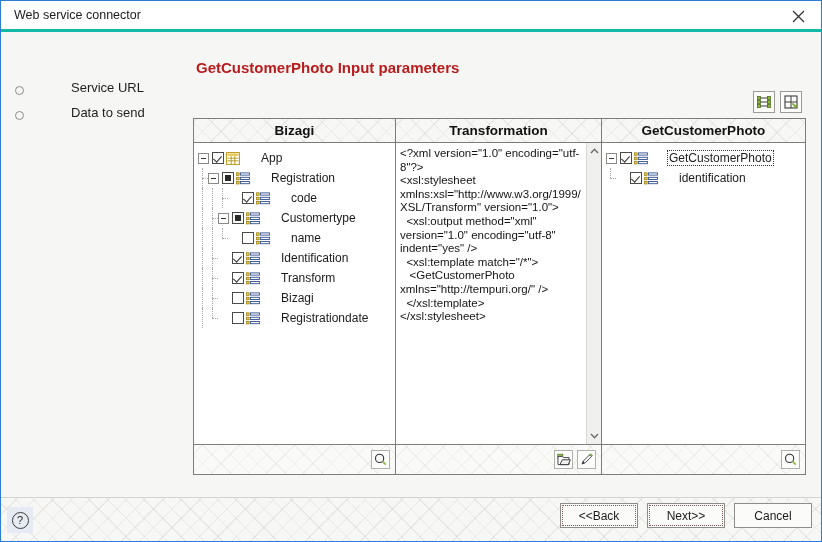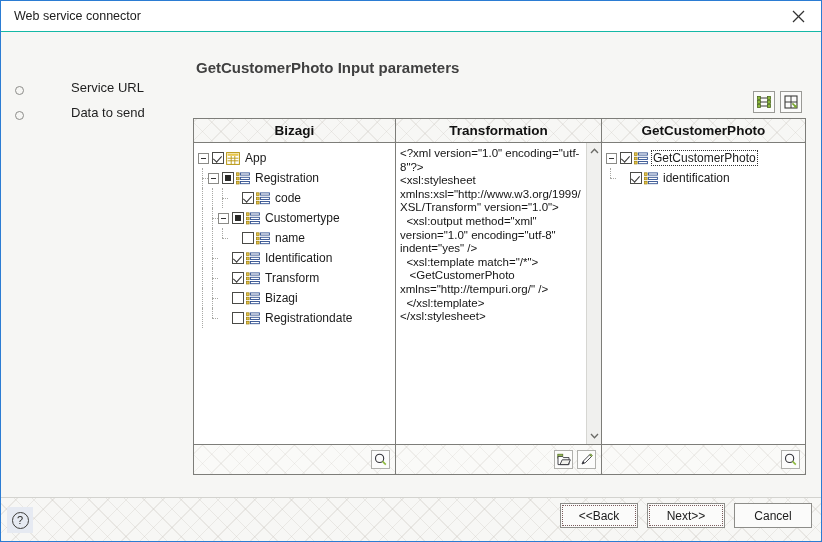--- a/index.html
+++ b/index.html
@@ -28,21 +28,21 @@
     background-image:
       repeating-linear-gradient(45deg,  rgba(200,195,188,.30) 0 1px, transparent 1px 13px),
       repeating-linear-gradient(-45deg, rgba(200,195,188,.30) 0 1px, transparent 1px 13px);
   }
 
   
   #titlebar {
     position: absolute; left: 0; top: 0;
     width: 820px; height: 31px;
     background: #ffffff;
-    border-bottom: 1px solid #14b8a6;
+    border-bottom: 3px solid #14b8a6;
     display: flex; align-items: center;
   }
   #title-text {
     margin-left: 13px;
     font-size: 12.5px;
     color: #1b1b1b;
     white-space: nowrap;
   }
   #close-btn {
     position: absolute; right: 0; top: 0;
@@ -87,21 +87,21 @@
 
   
   #content {
     position: absolute; left: 190px; top: 0;
     width: 630px; height: 465px;
   }
   #page-title {
     position: absolute; left: 5px; top: 27px;
     font-size: 15px;
     font-weight: bold;
-    color: #404040;
+    color: #b91c1c;
     white-space: nowrap;
   }
 
   
   #toolbar {
     position: absolute; left: 2px; top: 54px;
     width: 613px; height: 32px;
     display: flex; align-items: center; justify-content: flex-end;
     padding-right: 4px;
     gap: 5px;
@@ -175,21 +175,21 @@
   .tree { padding: 5px 0 0 4px; }
   .tree-row {
     display: flex; align-items: center;
     height: 20px;
     white-space: nowrap;
     cursor: pointer;
   }
   .tree-label {
     font-size: 12px;
     color: #1b1b1b;
-    margin-left: 4px;
+    margin-left: 20px;
     padding: 0 1px;
   }
   .tree-label.selected {
     outline: 1px dotted #333;
     outline-offset: 0px;
   }
   .expander {
     width: 11px; height: 11px;
     border: 1px solid #8a8a86;
     background: #fff;

